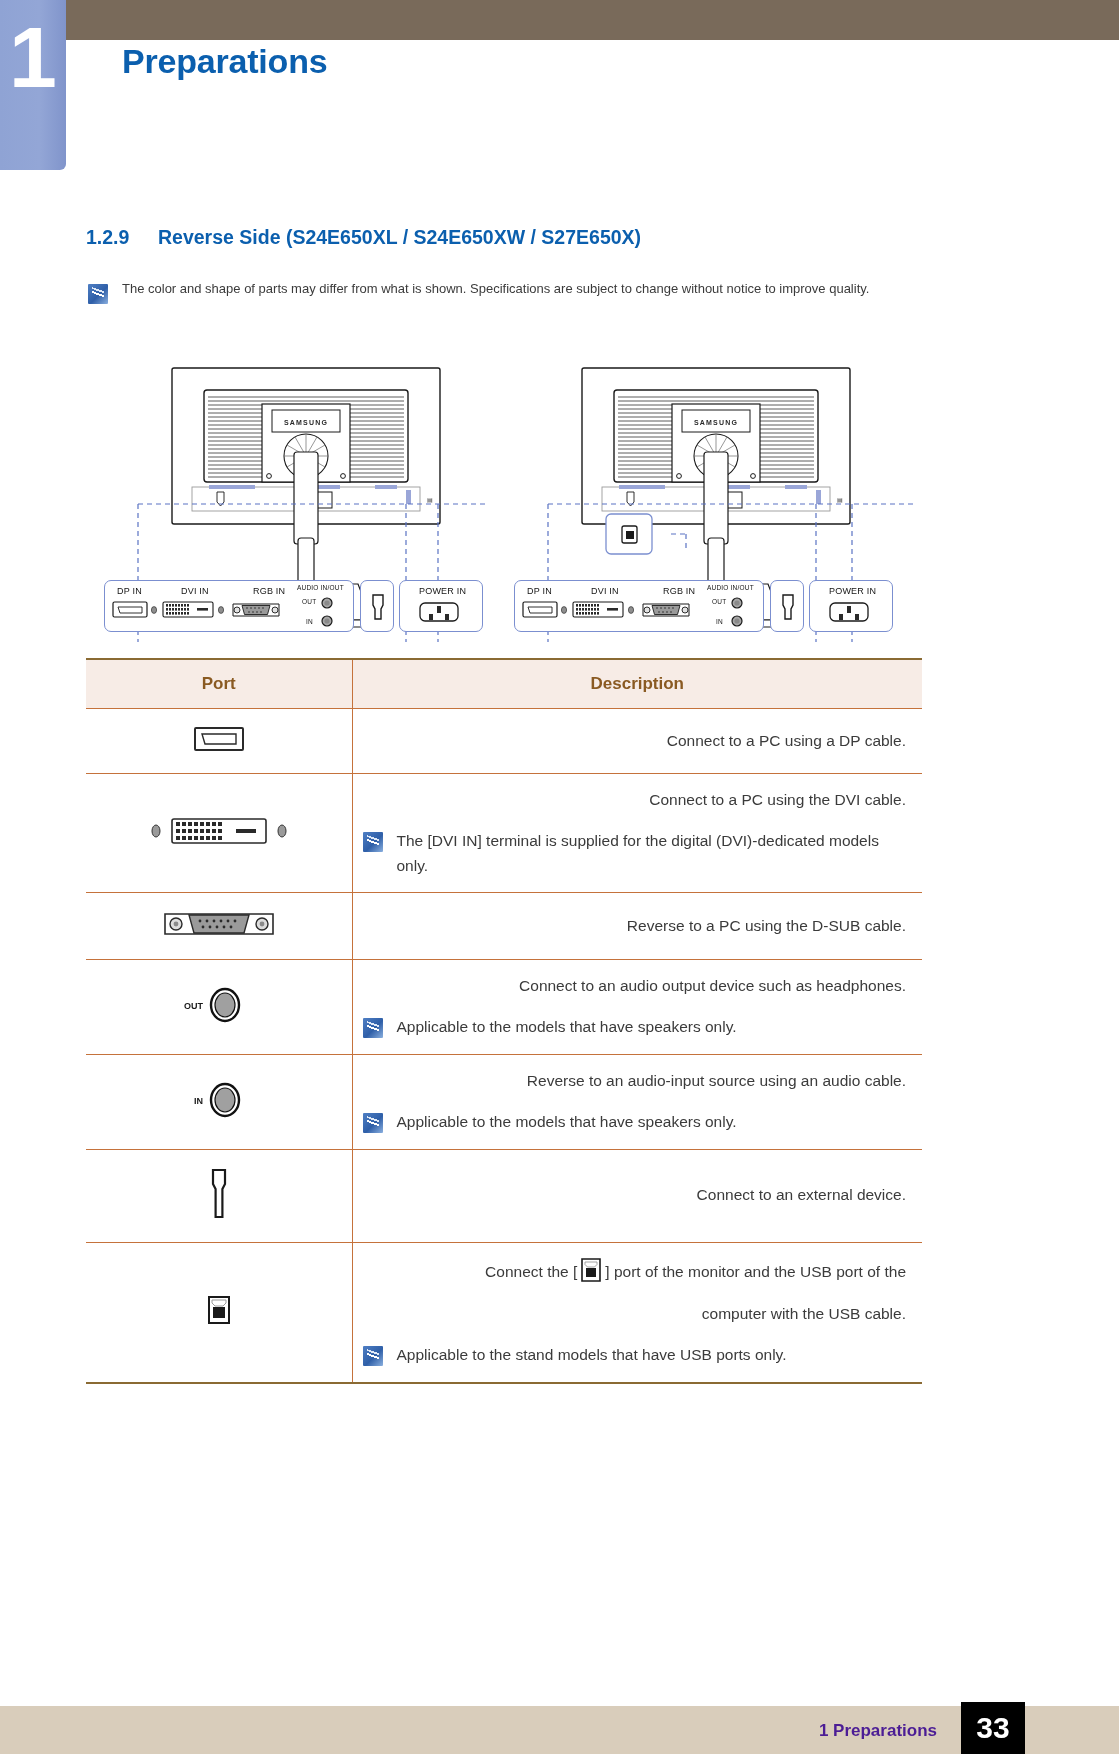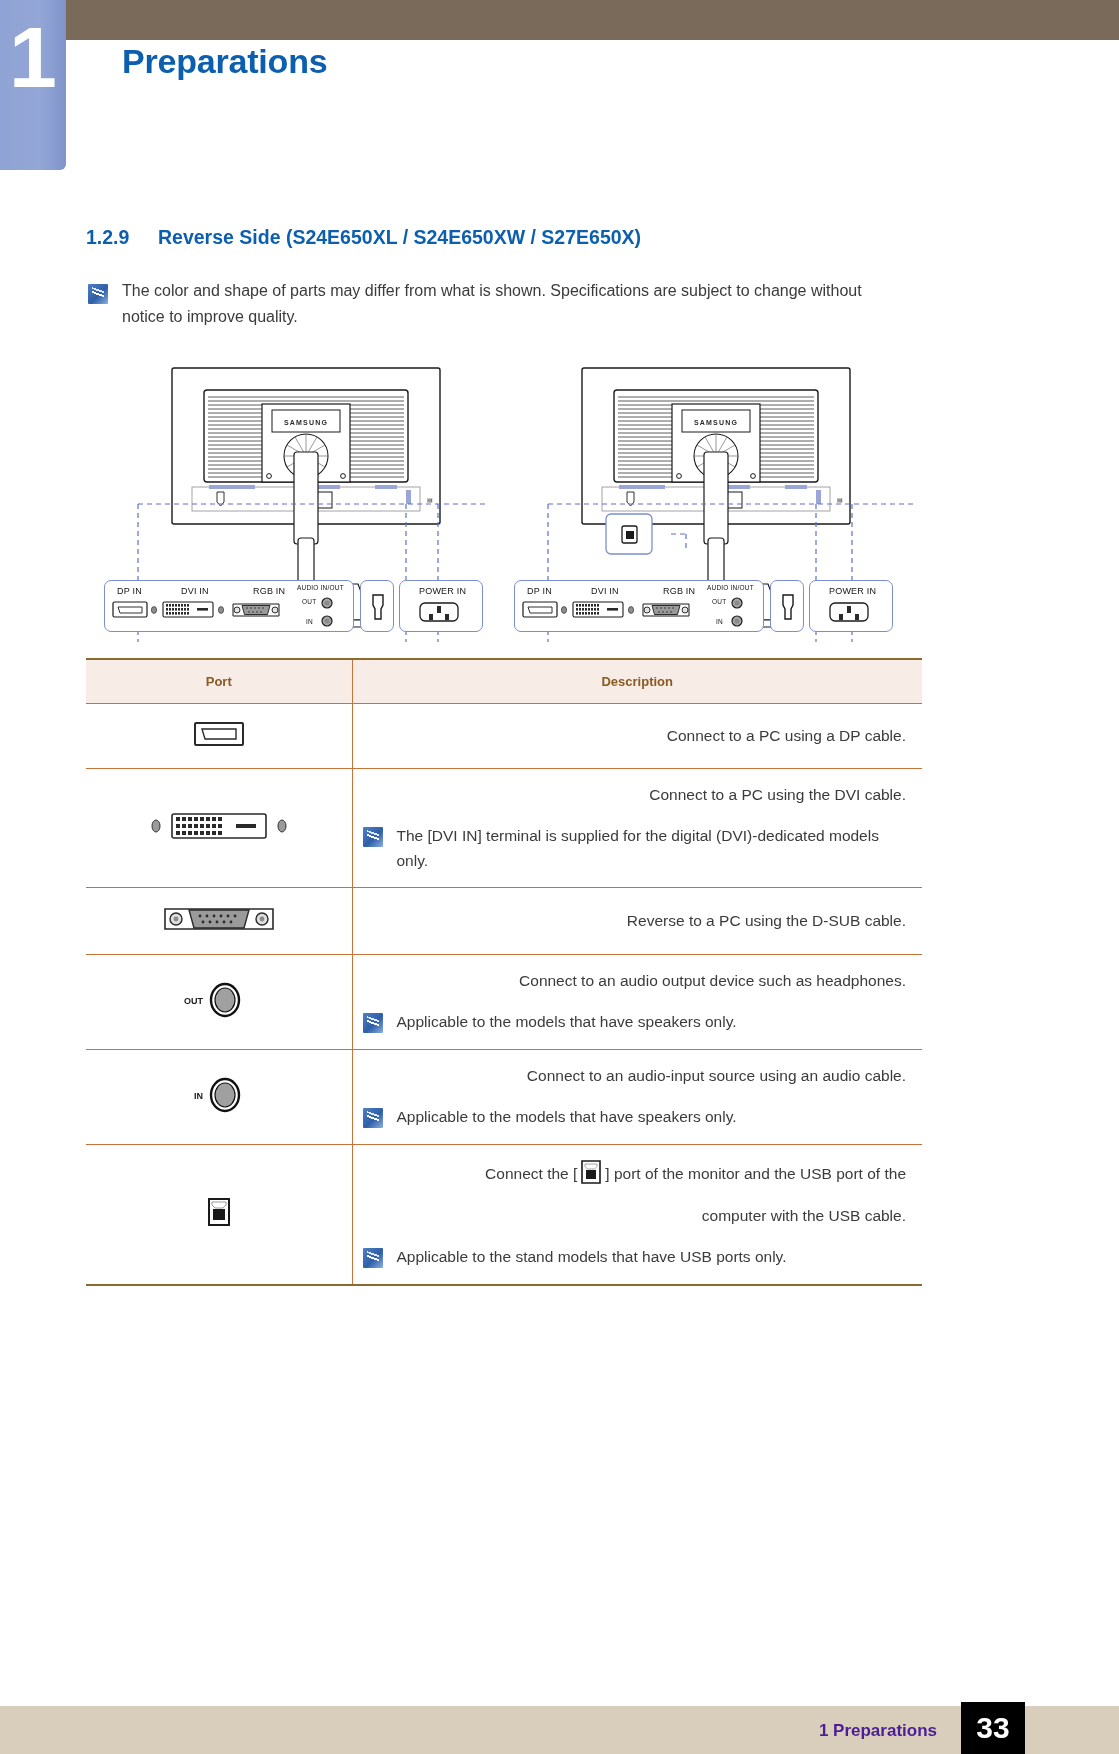--- a/index.html
+++ b/index.html
@@ -77,21 +77,21 @@
   .note-icon::after {
     content: "";
     position: absolute;
     left: 4px; top: 3px;
     width: 12px; height: 14px;
     background:
       linear-gradient(20deg, transparent 44%, #ffffff 44%, #ffffff 55%, transparent 55%),
       linear-gradient(20deg, transparent 66%, #dfe9f7 66%, #dfe9f7 76%, transparent 76%);
   }
   .top-note-text {
-    font-size: 16px;
+    font-size: 13px;
     color: #3b3b3b;
     line-height: 1.62;
   }
 
   
   .diagrams {
     position: absolute;
     left: 86px; top: 352px;
     width: 840px; height: 290px;
   }
@@ -128,21 +128,21 @@
     border-bottom: 2px solid #8a6a33;
   }
   .port-table th, .port-table td {
     border-left: 1px solid #c5723b;
     border-right: 1px solid #c5723b;
     border-bottom: 1px solid #c5723b;
   }
   .port-table thead th {
     background: #f7ece6;
     color: #8a5a22;
-    font-size: 13px;
+    font-size: 17px;
     font-weight: bold;
     padding: 14px 0;
     text-align: center;
     border-bottom: 1px solid #c5723b;
   }
   .port-table th:first-child, .port-table td:first-child { border-left: none; }
   .port-table th:last-child, .port-table td:last-child { border-right: none; }
   .col-port { width: 266px; }
   .port-cell {
     text-align: center;
@@ -663,28 +663,38 @@
 
     <tr>
       <td class="port-cell">
         <svg width="76" height="44" viewBox="0 0 76 44">
           <text x="22" y="26" font-family="'Liberation Sans',sans-serif" font-size="9" font-weight="bold" text-anchor="end" fill="#1a1a1a">IN</text>
           <ellipse cx="44" cy="22" rx="14" ry="16" fill="#ffffff" stroke="#111" stroke-width="2.4"></ellipse>
           <ellipse cx="44" cy="22" rx="10" ry="12" fill="#a0a0a0" stroke="#111" stroke-width="1.2"></ellipse>
         </svg>
       </td>
       <td class="desc-cell">
-        <span class="desc-line">Connect to an audio-input source using an audio cable.</span>
+        <span class="desc-line">Reverse to an audio-input source using an audio cable.</span>
         <div class="desc-note">
           <div class="note-icon"></div>
           <div class="desc-note-text">Applicable to the models that have speakers only.</div>
         </div>
       </td>
     </tr>
 
+    <tr>
+      <td class="port-cell">
+        <svg width="40" height="60" viewBox="0 0 40 60">
+          <path d="M14 6 h12 v14 l-2.6 5 v28 h-6.8 v-28 l-2.6 -5 z" fill="#fff" stroke="#1a1a1a" stroke-width="2.2"></path>
+        </svg>
+      </td>
+      <td class="desc-cell">
+        <span class="desc-line">Connect to an external device.</span>
+      </td>
+    </tr>
 
     <tr>
       <td class="port-cell">
         <svg width="46" height="46" viewBox="0 0 46 46">
           <path d="M13 10 h20 v26 h-20 z" fill="#fff" stroke="#1a1a1a" stroke-width="2"></path>
           <path d="M16 13 h14 v3 l-3 3 h-8 l-3 -3 z" fill="#fff" stroke="#9a9a9a" stroke-width="1"></path>
           <rect x="17" y="20" width="12" height="11" fill="#1a1a1a"></rect>
         </svg>
       </td>
       <td class="desc-cell">

